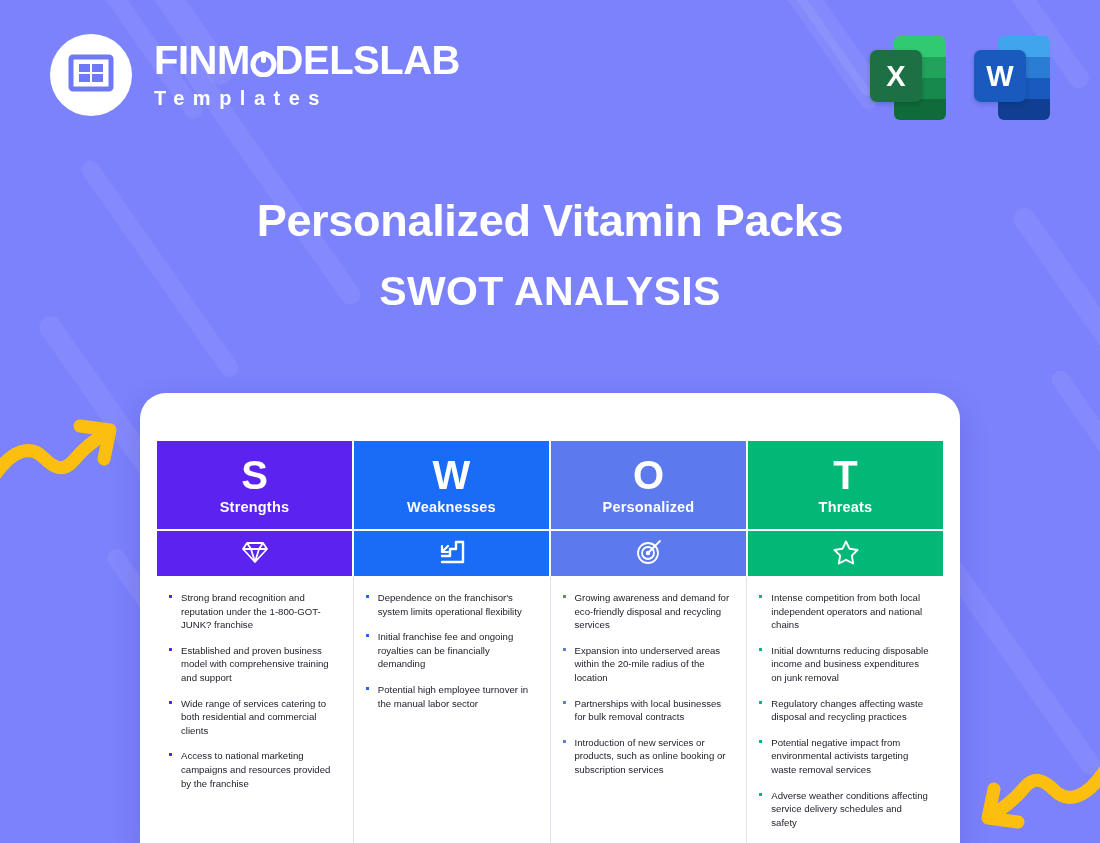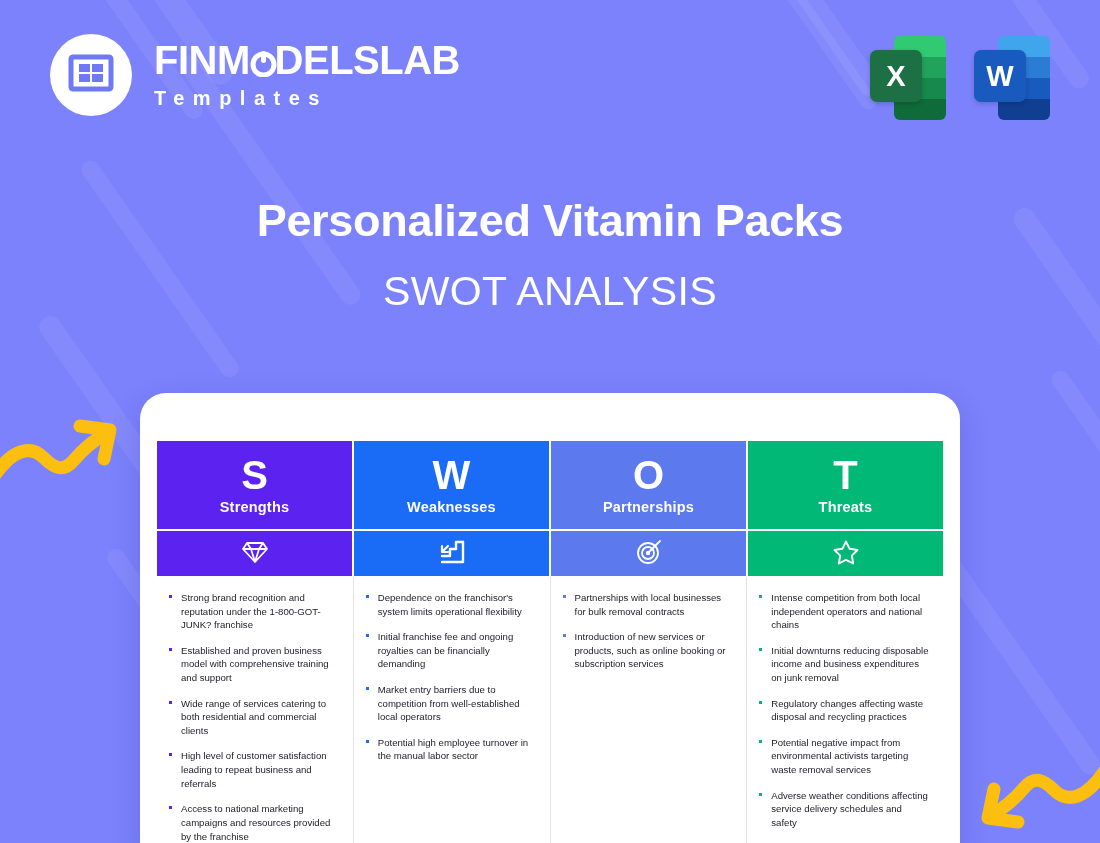--- a/index.html
+++ b/index.html
@@ -128,21 +128,21 @@
     color: #ffffff;
   }
   .title-main {
     font-size: 45px;
     font-weight: 800;
     letter-spacing: -0.3px;
     line-height: 1.1;
   }
   .title-sub {
     font-size: 41px;
-    font-weight: 400;
+    font-weight: 700;
     margin-top: 22px;
     letter-spacing: 0.4px;
   }
 
   
   .arrow { position: absolute; }
   .arrow-left  { left: -8px;  top: 404px; }
   .arrow-right { right: -6px; top: 758px; }
 
   
@@ -319,21 +319,21 @@
       <div class="head-cell" style="background:#5b22f0">
         <div class="head-letter">S</div>
         <div class="head-label">Strengths</div>
       </div>
       <div class="head-cell" style="background:#1a6bf5">
         <div class="head-letter">W</div>
         <div class="head-label">Weaknesses</div>
       </div>
       <div class="head-cell" style="background:#5c7aee">
         <div class="head-letter">O</div>
-        <div class="head-label">Partnerships</div>
+        <div class="head-label">Personalized</div>
       </div>
       <div class="head-cell" style="background:#02b877">
         <div class="head-letter">T</div>
         <div class="head-label">Threats</div>
       </div>
     </div>
 
     <div class="row-icon">
       <div class="icon-cell" style="background:#5b22f0">
         <span>
@@ -370,34 +370,34 @@
         </span>
       </div>
     </div>
 
     <div class="row-body">
       <div class="body-cell col-0">
         <ul class="bullets">
           <li>Strong brand recognition and reputation under the 1-800-GOT-JUNK? franchise</li>
           <li>Established and proven business model with comprehensive training and support</li>
           <li>Wide range of services catering to both residential and commercial clients</li>
-          <li>High level of customer satisfaction leading to repeat business and referrals</li>
           <li>Access to national marketing campaigns and resources provided by the franchise</li>
         </ul>
       </div>
       <div class="body-cell col-1">
         <ul class="bullets">
           <li>Dependence on the franchisor's system limits operational flexibility</li>
           <li>Initial franchise fee and ongoing royalties can be financially demanding</li>
-          <li>Market entry barriers due to competition from well-established local operators</li>
           <li>Potential high employee turnover in the manual labor sector</li>
         </ul>
       </div>
       <div class="body-cell col-2">
         <ul class="bullets">
+          <li>Growing awareness and demand for eco-friendly disposal and recycling services</li>
+          <li>Expansion into underserved areas within the 20-mile radius of the location</li>
           <li>Partnerships with local businesses for bulk removal contracts</li>
           <li>Introduction of new services or products, such as online booking or subscription services</li>
         </ul>
       </div>
       <div class="body-cell col-3">
         <ul class="bullets">
           <li>Intense competition from both local independent operators and national chains</li>
           <li>Initial downturns reducing disposable income and business expenditures on junk removal</li>
           <li>Regulatory changes affecting waste disposal and recycling practices</li>
           <li>Potential negative impact from environmental activists targeting waste removal services</li>

